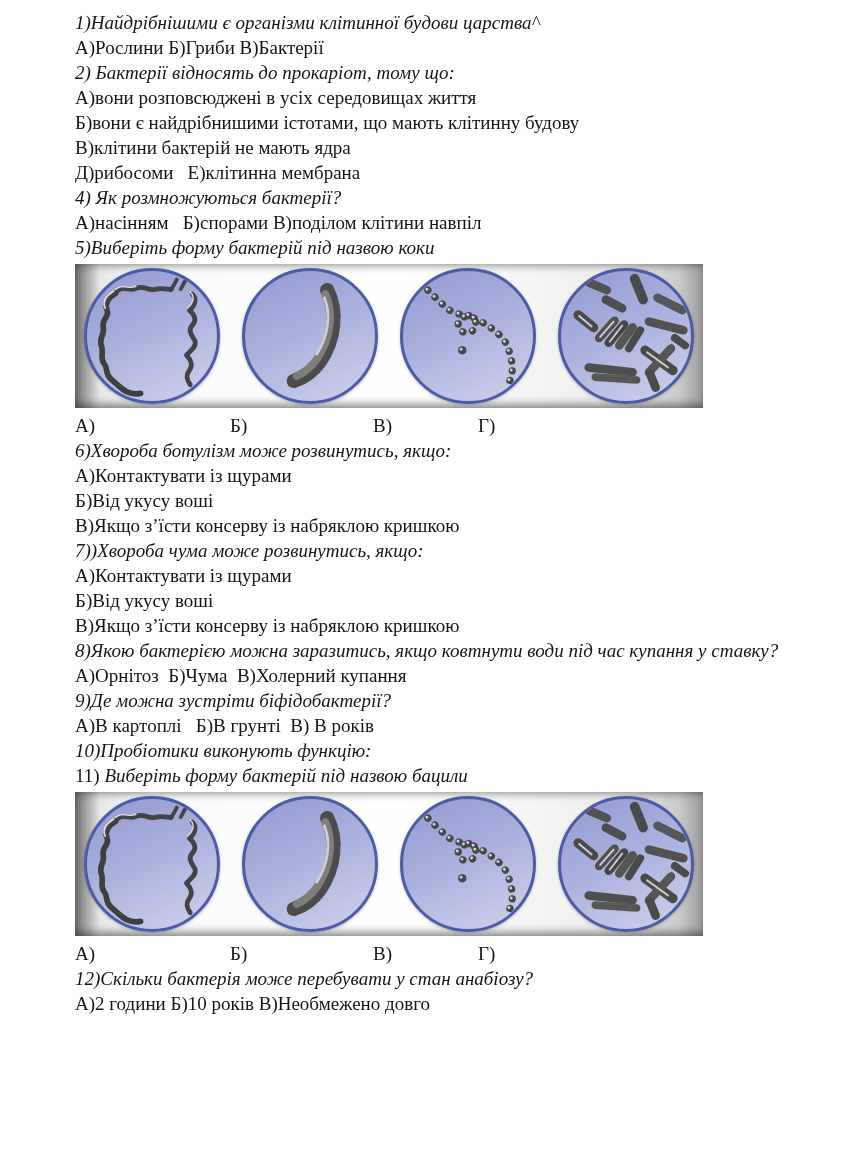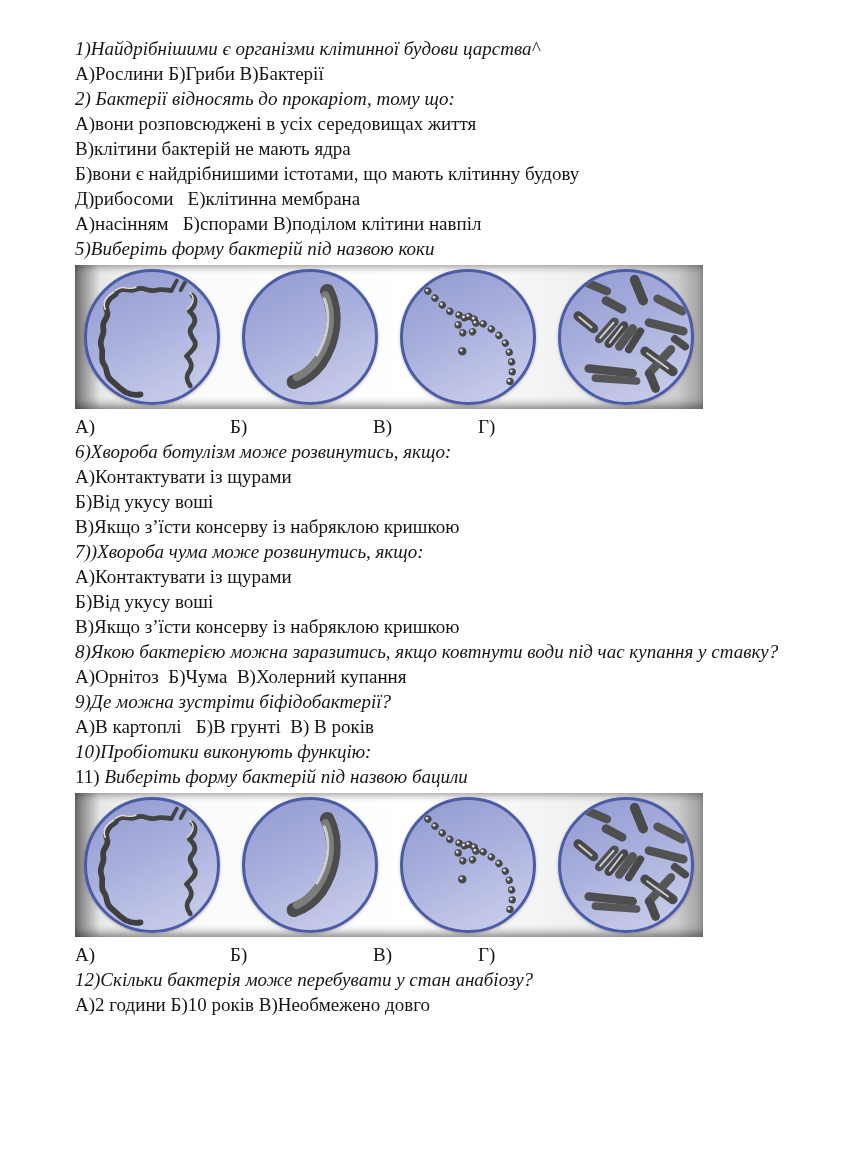--- a/index.html
+++ b/index.html
@@ -1,21 +1,21 @@
 <!DOCTYPE html>
 <html lang="uk"><head>
 <meta charset="utf-8">
 <style>
   html,body{margin:0;padding:0;}
   body{
     width:864px;height:1157px;background:#ffffff;
     font-family:"Liberation Serif", serif;
     font-size:19px;color:#151515;overflow:hidden;
   }
-  .doc{padding:10px 26px 0 75px;margin-top:26px;}
+  .doc{padding:10px 26px 0 75px;}
   .quiz-line{line-height:25px;white-space:pre-wrap;}
   .quiz-line.italic{font-style:italic;}
   .upright{font-style:normal;}
   
   .strip{
     width:628px;height:144px;margin:4px 0 0 0;
     display:flex;align-items:center;justify-content:space-between;
     padding:0 9px;box-sizing:border-box;
     background:linear-gradient(90deg,#6d6d6d 0%,#e7e7e7 4%,#fafafa 12%,#ffffff 55%,#ededed 86%,#cccccc 96%,#9b9b9b 100%);
     box-shadow:inset 0 6px 8px -5px rgba(35,35,35,.55), inset 0 -8px 10px -5px rgba(35,35,35,.6);
@@ -90,23 +90,24 @@
   </defs>
 </svg>
 
 <div class="doc">
 
   <div>
       <div class="quiz-line italic">1)Найдрібнішими є організми клітинної будови царства^</div>
       <div class="quiz-line">А)Рослини Б)Гриби В)Бактерії</div>
       <div class="quiz-line italic">2) Бактерії відносять до прокаріот, тому що:</div>
       <div class="quiz-line">А)вони розповсюджені в усіх середовищах життя</div>
+      <div class="quiz-line">Б)вони є найдрібнишими істотами, що мають клітинну будову</div>
       <div class="quiz-line">В)клітини бактерій не мають ядра</div>
-      <div class="quiz-line">Б)вони є найдрібнишими істотами, що мають клітинну будову</div>
       <div class="quiz-line">Д)рибосоми   Е)клітинна мембрана</div>
+      <div class="quiz-line italic">4) Як розмножуються бактерії?</div>
       <div class="quiz-line">А)насінням   Б)спорами В)поділом клітини навпіл</div>
       <div class="quiz-line italic">5)Виберіть форму бактерій під назвою коки</div>
     </div>
 
   <div class="strip">
     <div class="bac-circle">
       <svg class="bac" viewBox="0 0 136 136">
           <use href="#sym-spirilla"></use>
         </svg>
     </div>

